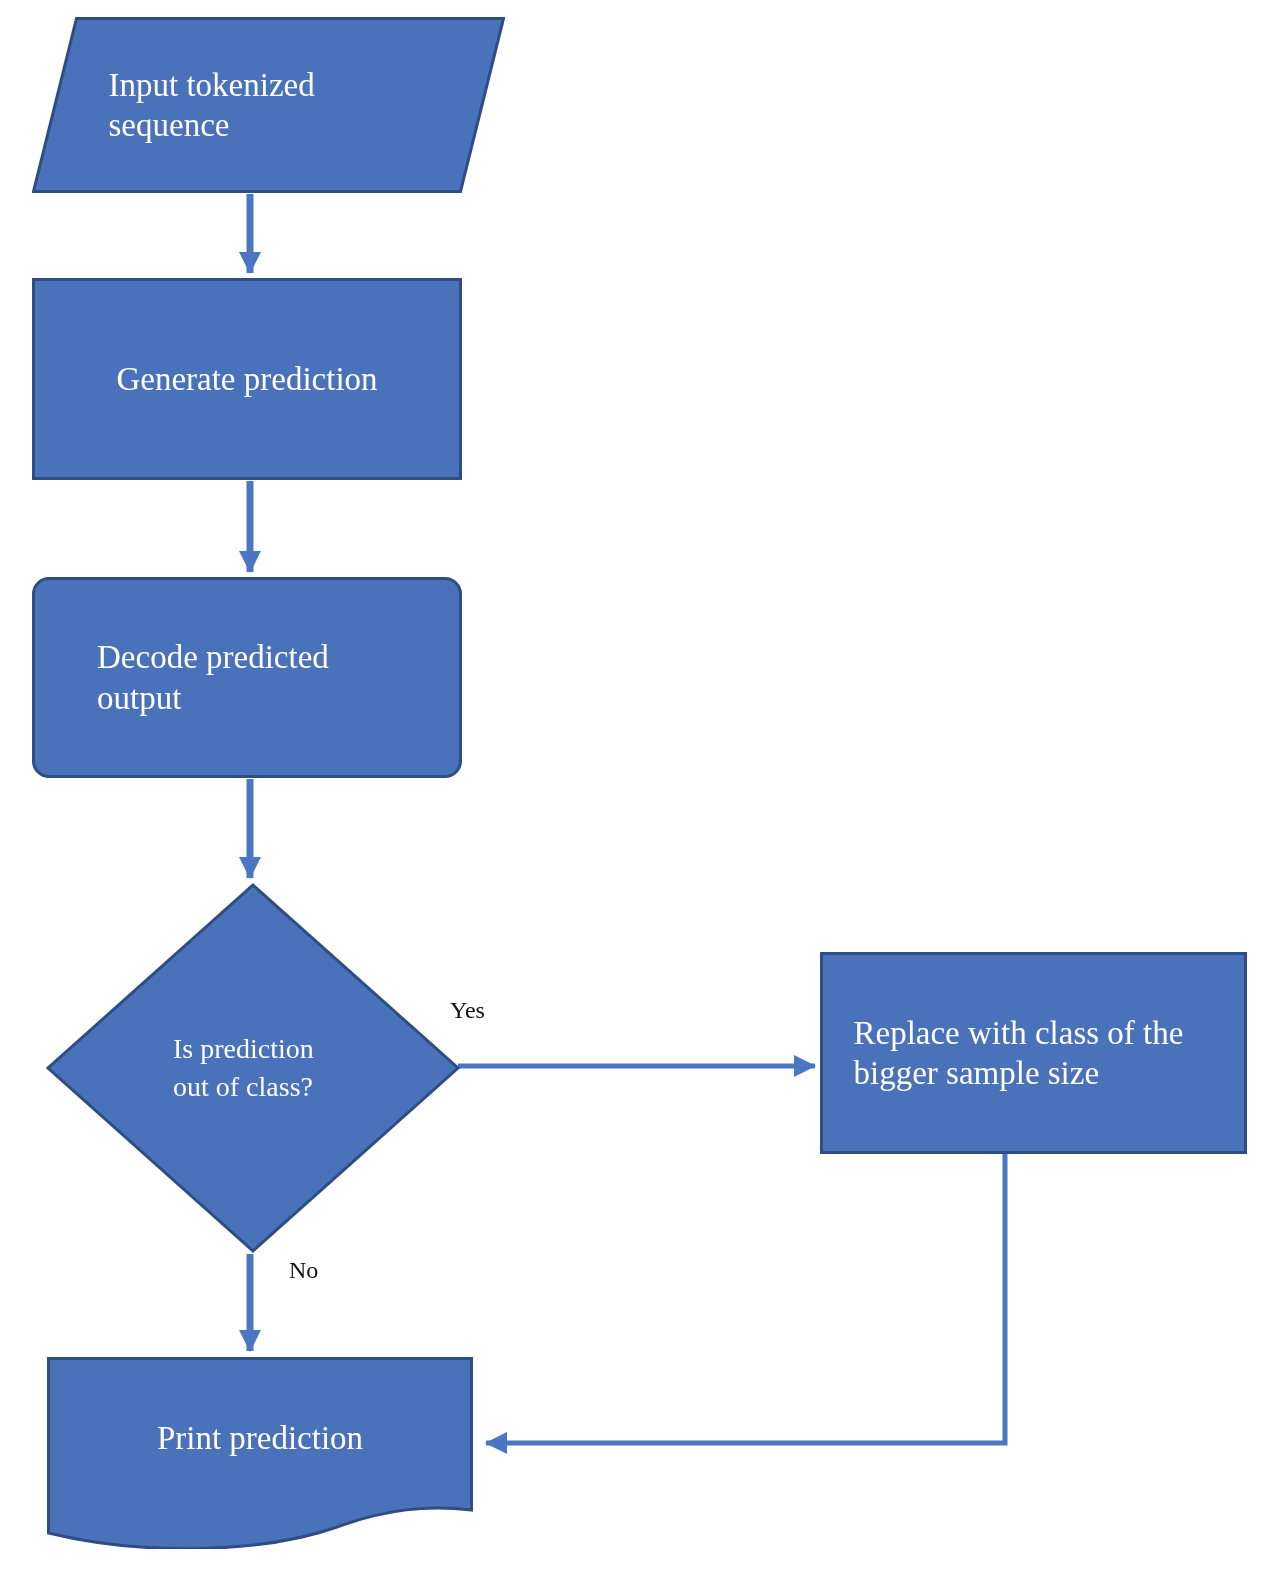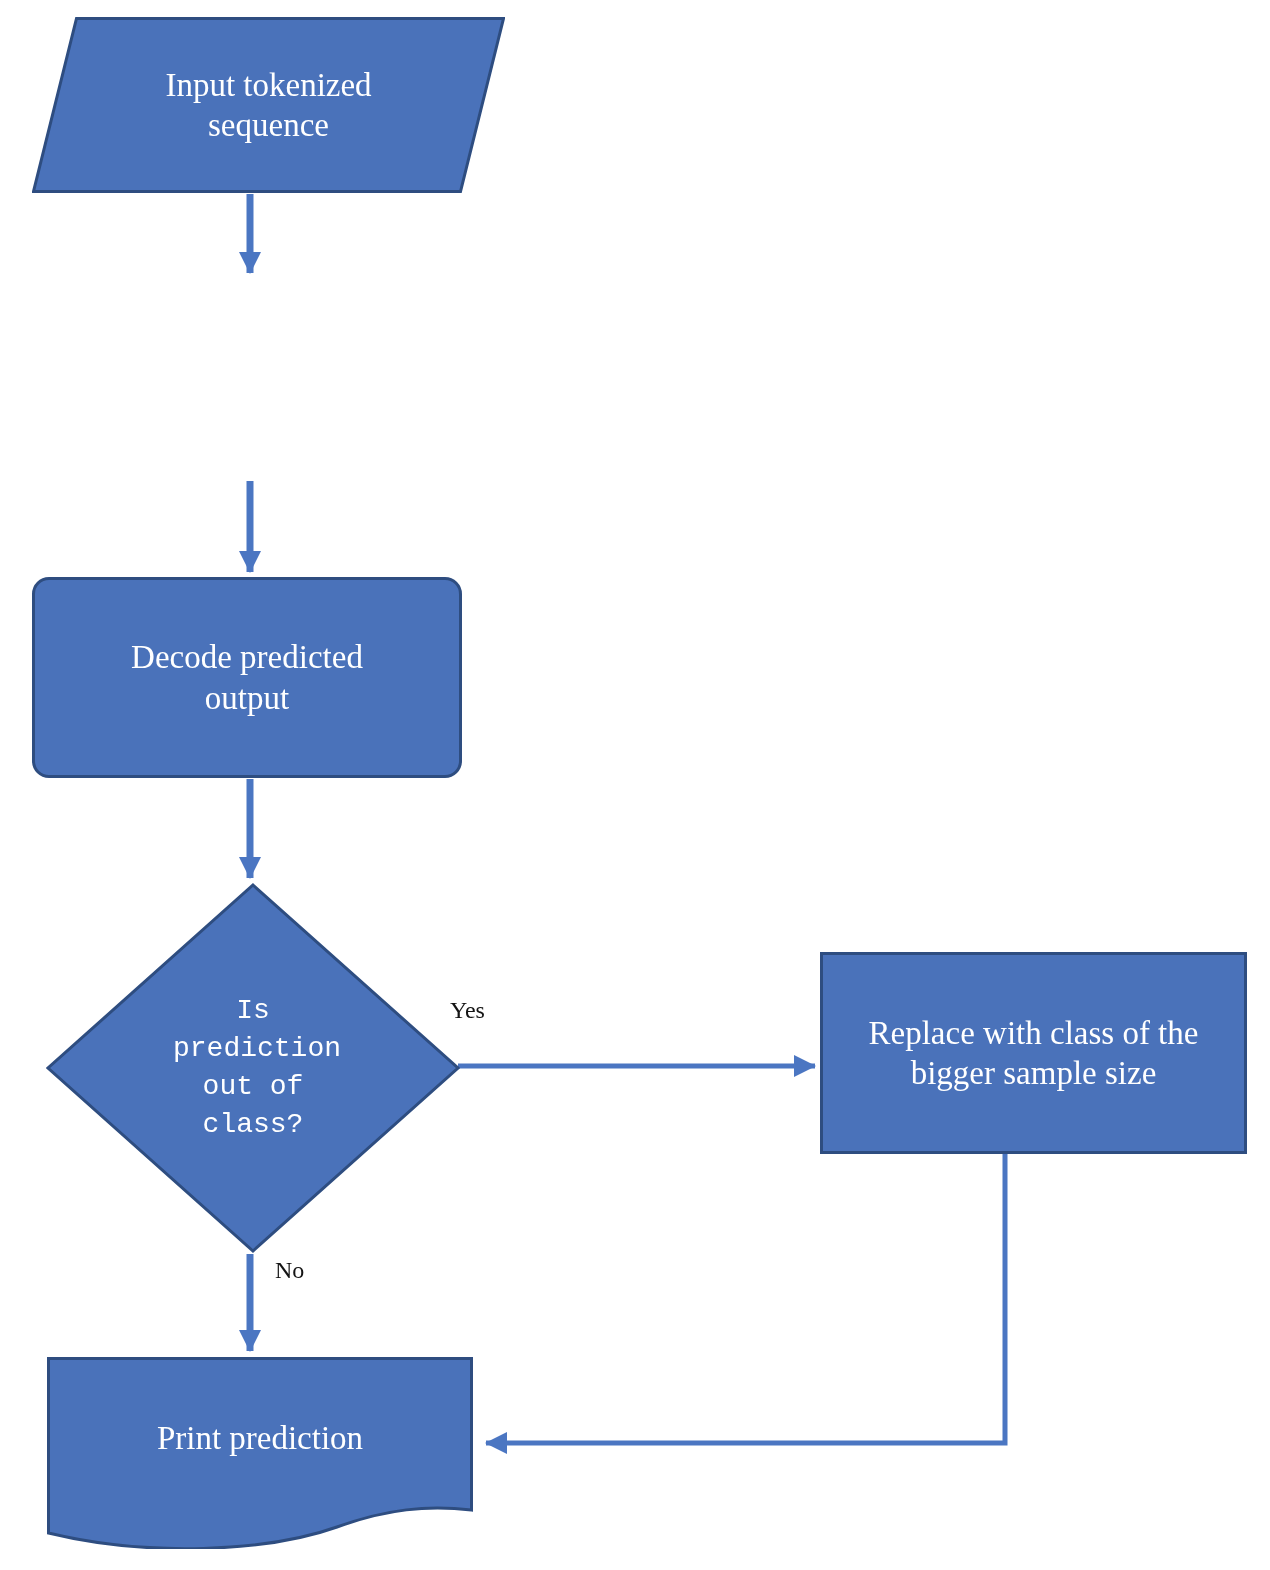--- a/index.html
+++ b/index.html
@@ -42,21 +42,21 @@
   .process{
     background:var(--fill);
     border:3px solid var(--border);
     box-sizing:border-box;
   }
   .node-label{
     position:relative;
     color:var(--node-text);
     font-size:33px;
     line-height:1.22;
-    text-align:center;
+    text-align:left;
   }
   .decision .node-label{
     font-size:28px;
     line-height:1.36;
   }
   .doc .node-label{
     
     margin-top:-30px;
   }
   .edge-label{
@@ -89,34 +89,37 @@
     <polyline points="1005,1154 1005,1443 486,1443" stroke-width="5" marker-end="url(#arrowhead)"></polyline>
   </svg>
 
   <div class="node parallelogram" style="left:32px;top:17px;width:473px;height:176px;">
     <svg class="shape" viewBox="0 0 473 176" preserveAspectRatio="none">
       <polygon points="44.5,1.5 471.5,1.5 428.5,174.5 1.5,174.5"></polygon>
     </svg>
     <div class="node-label" style="max-width:320px;">Input tokenized sequence</div>
   </div>
 
+  <div class="node process" style="left:32px;top:278px;width:430px;height:202px;">
+    <div class="node-label" style="max-width:400px;">Generate prediction</div>
+  </div>
 
   <div class="node process" style="left:32px;top:577px;width:430px;height:201px;border-radius:17px;">
     <div class="node-label" style="max-width:300px;">Decode predicted output</div>
   </div>
 
   <div class="node decision" style="left:46px;top:883px;width:414px;height:370px;">
     <svg class="shape" viewBox="0 0 414 370" preserveAspectRatio="none">
       <polygon points="207,2 412,185 207,368 2,185"></polygon>
     </svg>
-    <div class="node-label" style="max-width:160px;font-family:Liberation Mono, monospace;">Is prediction out of class?</div>
+    <div class="node-label" style="max-width:160px;">Is prediction out of class?</div>
   </div>
 
   <div class="edge-label" style="left:450px;top:998px;">Yes</div>
-  <div class="edge-label" style="left:275px;top:1258px;">No</div>
+  <div class="edge-label" style="left:289px;top:1258px;">No</div>
 
   <div class="node process" style="left:820px;top:952px;width:427px;height:202px;">
     <div class="node-label" style="max-width:360px;">Replace with class of the bigger sample size</div>
   </div>
 
   <div class="node doc" style="left:47px;top:1357px;width:426px;height:192px;">
     <svg class="shape" viewBox="0 0 426 192" preserveAspectRatio="none">
       <path d="M1.5,1.5 H424.5 V153 C380,148 340,152 290,170 C220,195 100,200 1.5,176 Z"></path>
     </svg>
     <div class="node-label" style="max-width:400px;">Print prediction</div>

